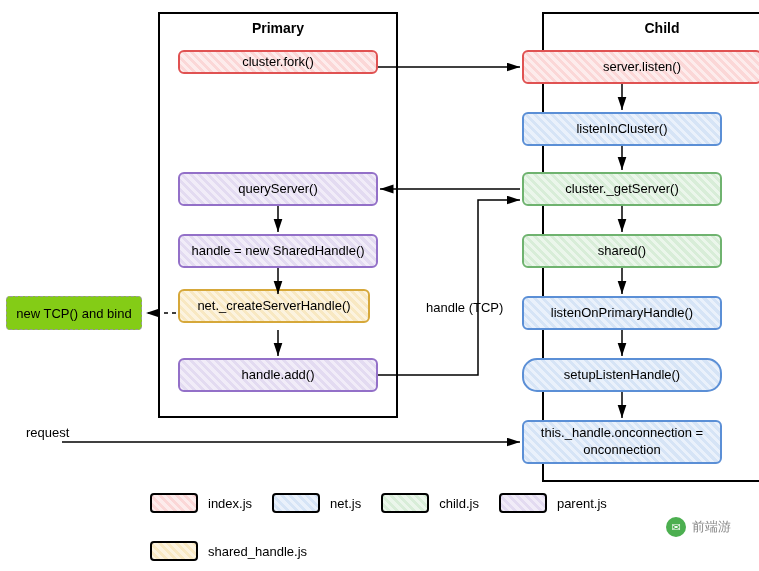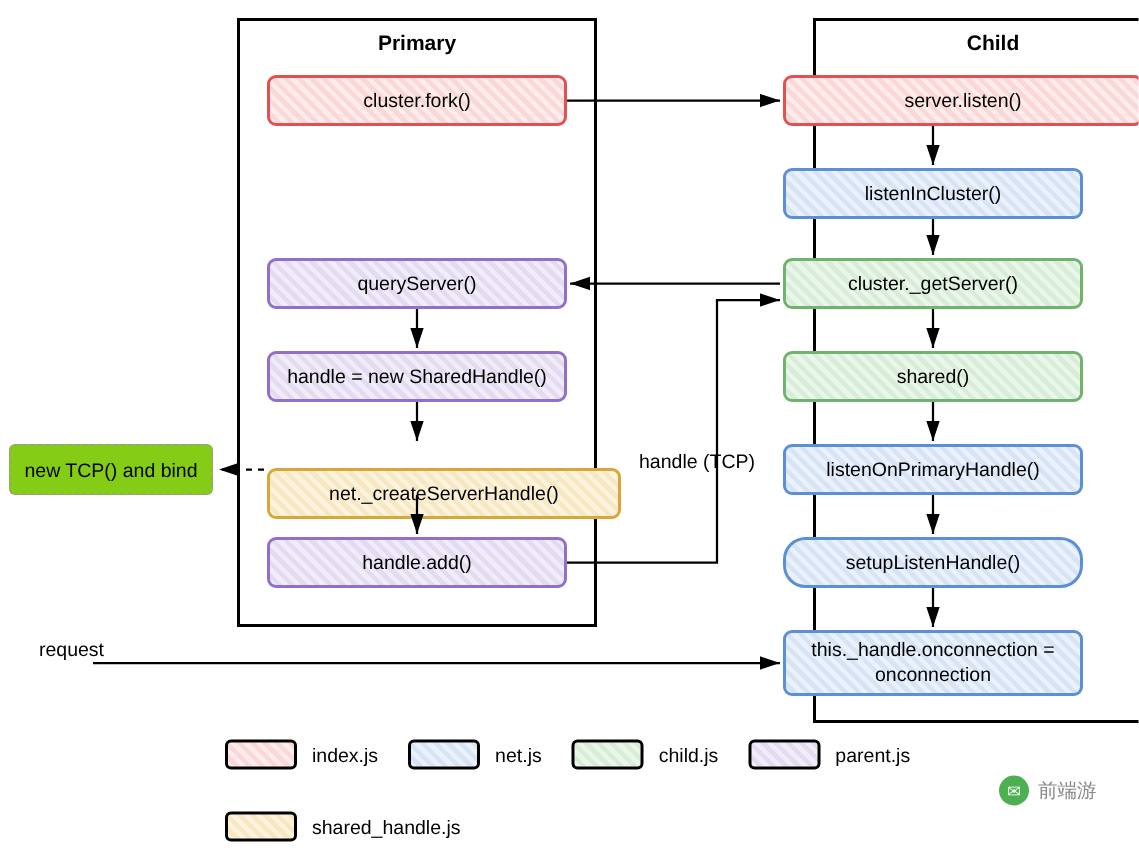--- a/index.html
+++ b/index.html
@@ -28,30 +28,30 @@
 <div class="container">
 
 <div class="col-box" style="left:158px; top:12px; width:240px; height:406px;">
   <div class="col-title">Primary</div>
 </div>
 
 <div class="col-box" style="left:502px; top:12px; width:240px; height:470px;margin-left:40px;">
   <div class="col-title">Child</div>
 </div>
 
-<div class="node red" style="left:178px; top:50px; width:200px; height:34px;">
+<div class="node red" style="left:178px; top:50px; width:200px; height:24px;">
       <span>cluster.fork()</span>
     </div>
 <div class="node purple" style="left:178px; top:172px; width:200px; height:34px;">
       <span>queryServer()</span>
     </div>
 <div class="node purple" style="left:178px; top:234px; width:200px; height:34px;">
       <span>handle = new SharedHandle()</span>
     </div>
-<div class="node yellow" style="left:178px; top:312px; width:236px; height:34px;">
+<div class="node yellow" style="left:178px; top:289px; width:192px; height:34px;">
       <span>net._createServerHandle()</span>
     </div>
 <div class="node purple" style="left:178px; top:358px; width:200px; height:34px;">
       <span>handle.add()</span>
     </div>
 
 <div class="note" style="left:6px; top:296px; width:136px; height:34px;">
       <span>new TCP() and bind</span>
     </div>
 

